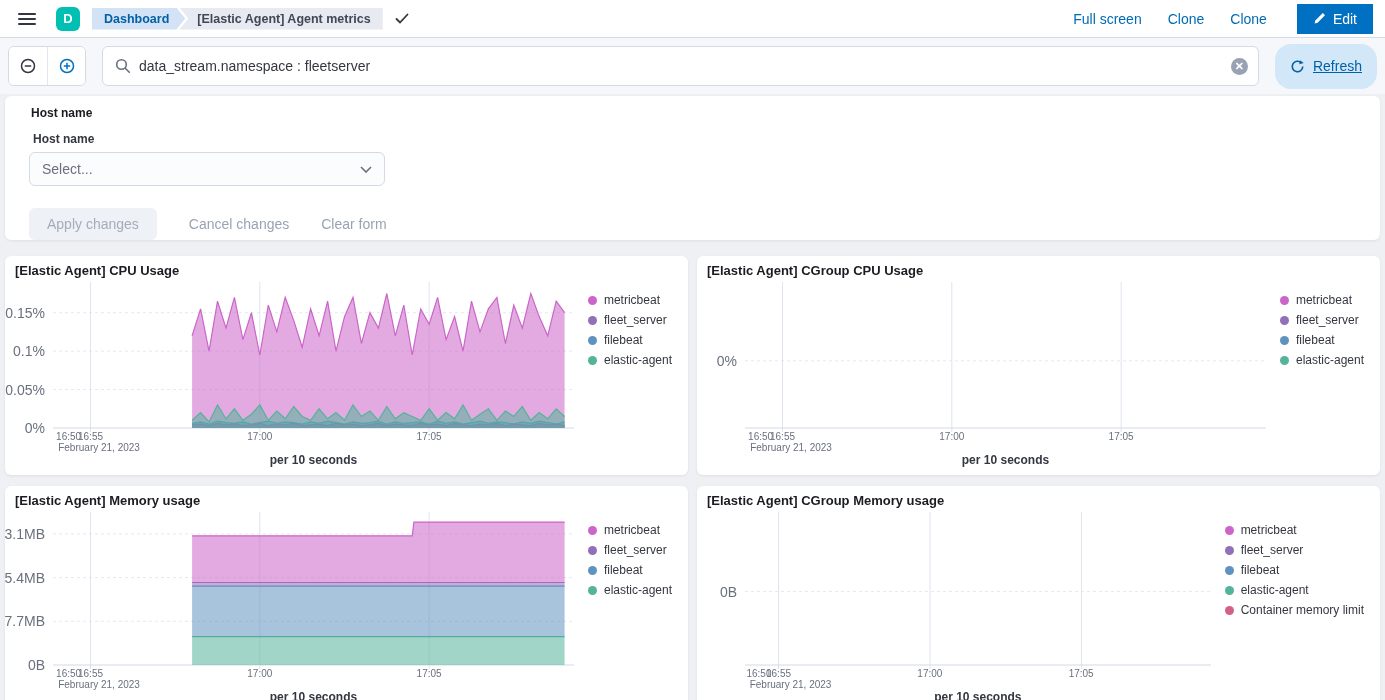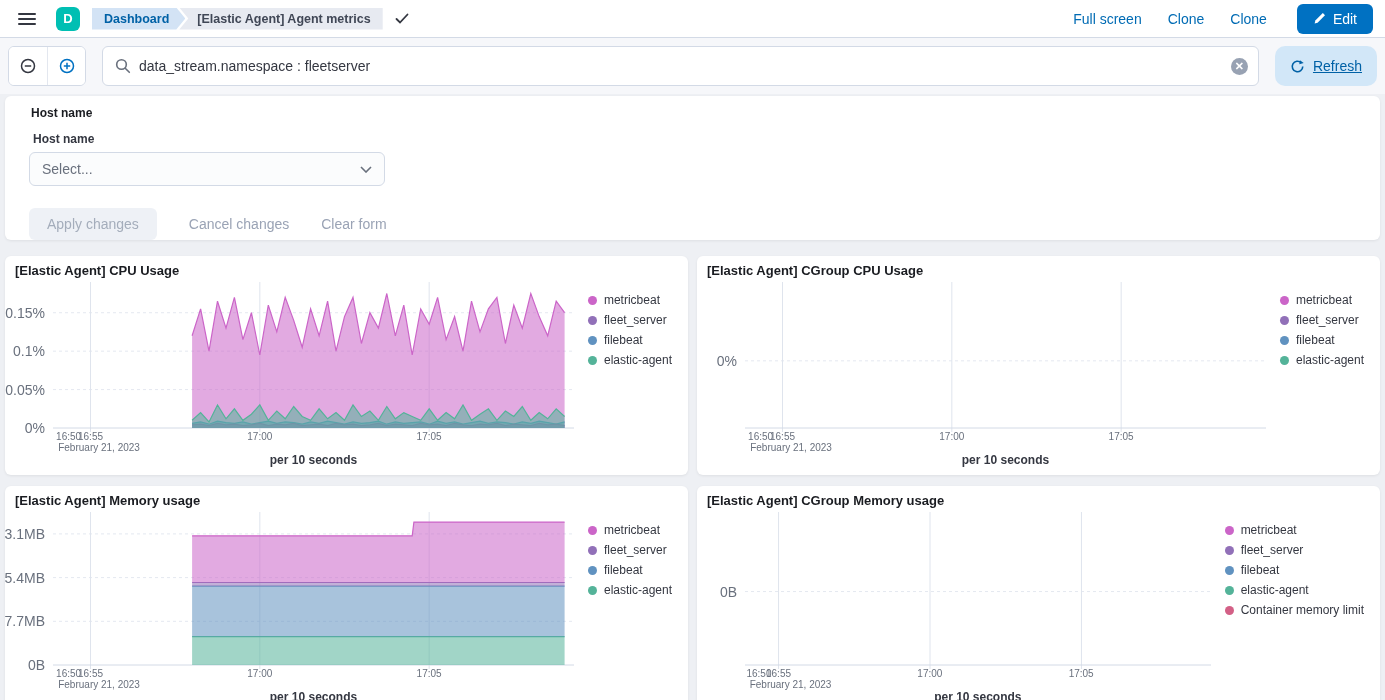--- a/index.html
+++ b/index.html
@@ -19,43 +19,43 @@
   .crumb { font-size:12.5px; height:22px; display:flex; align-items:center; }
   .crumb-first { background:#d3e3f5; color:#0061a6; font-weight:600; padding:0 16px 0 12px;
                  clip-path:polygon(0 0,calc(100% - 9px) 0,100% 50%,calc(100% - 9px) 100%,0 100%); }
   .crumb-current { background:#e7eaf1; color:#404756; font-weight:600; padding:0 12px 0 18px;
                    margin-left:-6px;
                    clip-path:polygon(0 0,100% 0,100% 100%,0 100%,9px 50%); }
   .check-icon { margin-left:12px; display:flex; align-items:center; }
   .header-right { margin-left:auto; display:flex; align-items:center; gap:26px; }
   .header-link { font-size:14px; color:#006bb4; font-weight:500; cursor:pointer; white-space:nowrap; }
   .edit-btn { display:flex; align-items:center; gap:7px; background:#0071c2; color:#fff;
-              height:30px; padding:0 16px; border-radius:6px; font-size:14px; font-weight:500;
+              height:30px; padding:0 16px; border-radius:0; font-size:14px; font-weight:500;
               border:none; cursor:pointer; margin-left:4px; }
 
   
   .querybar { height:56px; display:flex; align-items:center; padding:8px; gap:16px; background:#f6f7fa; }
   .filter-group { display:flex; height:40px; background:#fff; border:1px solid #d3dae6;
                   border-radius:6px; overflow:hidden; }
   .filter-group .icon-btn { width:38px; display:flex; align-items:center; justify-content:center;
                             cursor:pointer; background:#fff; border:none; }
   .filter-group .icon-btn + .icon-btn { border-left:1px solid #e3e7ef; }
   .query-input { flex:1; height:40px; background:#fff; border:1px solid #d3dae6; border-radius:6px;
                  display:flex; align-items:center; padding:0 10px 0 12px; gap:8px; cursor:text; }
   .query-text { font-size:14px; color:#343741; flex:1; white-space:nowrap; overflow:hidden; }
   .clear-btn { width:17px; height:17px; border-radius:50%; background:#98a2b3; color:#fff;
                font-size:11px; line-height:17px; text-align:center; border:none; cursor:pointer;
                flex:none; font-weight:bold; }
   .datepicker { height:40px; background:#fff; border:1px solid #d3dae6; border-radius:6px;
                 display:flex; align-items:center; overflow:hidden; }
   .dp-btn { height:100%; display:flex; align-items:center; gap:5px; padding:0 10px;
             border:none; background:#fff; border-right:1px solid #e3e7ef; cursor:pointer; }
   .dp-text { padding:0 14px; font-size:14px; color:#343741; white-space:nowrap; cursor:pointer; }
-  .refresh-btn { height:40px; display:flex; align-items:center; gap:8px; background:#d2e7f8;
-                 color:#0061a6; border:none; border-radius:10px; padding:0 15px; font-size:14px;
+  .refresh-btn { height:45px; display:flex; align-items:center; gap:8px; background:#d2e7f8;
+                 color:#0061a6; border:none; border-radius:16px; padding:0 15px; font-size:14px;
                  font-weight:500; cursor:pointer; }
   .refresh-btn .lbl { text-decoration:underline; }
 
   
   .controls-card { background:#fff; border-radius:6px; margin:2px 5px 0; height:144px;
                    padding:10px 24px; box-shadow:0 1px 3px rgba(0,0,0,0.07); }
   .group-title { font-size:12px; font-weight:bold; color:#1a1c21; margin-bottom:12px; margin-left:2px; }
   .field-label { font-size:12px; font-weight:600; color:#343741; margin:0 0 6px 4px; }
   .select-control { width:356px; height:34px; background:#fbfcfd; border:1px solid #d3dae6;
                     border-radius:6px; display:flex; align-items:center; justify-content:space-between;

